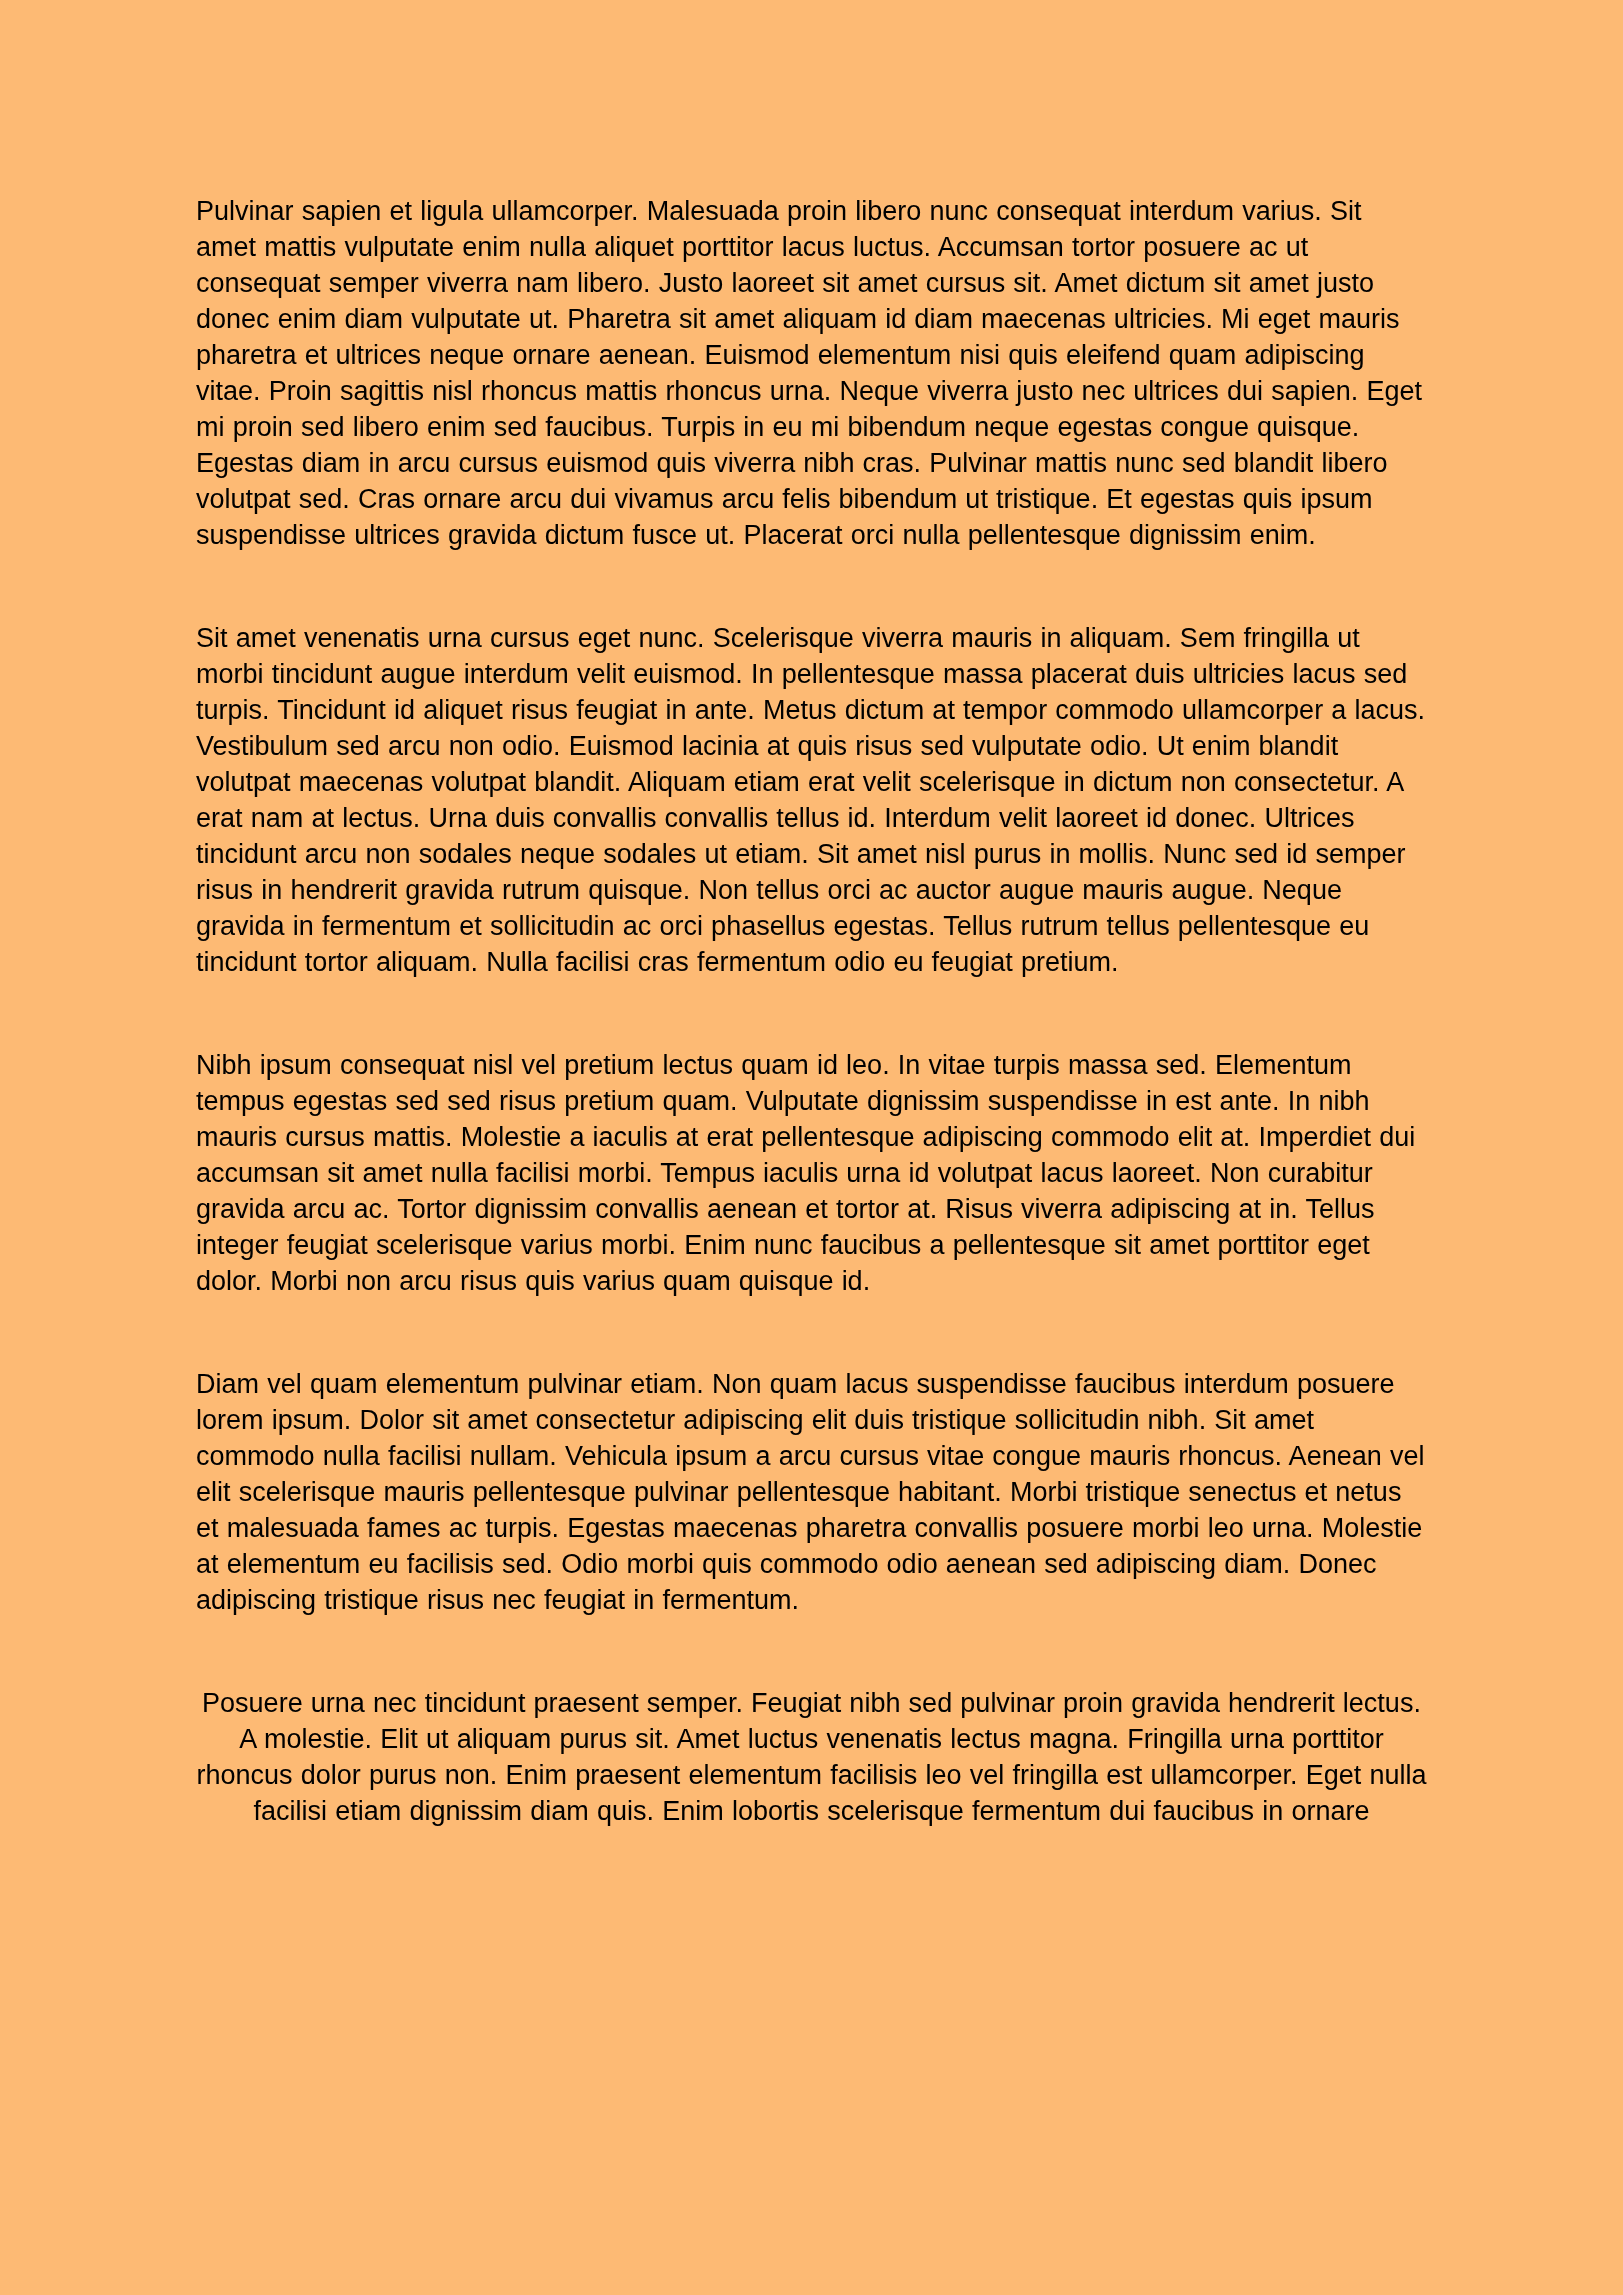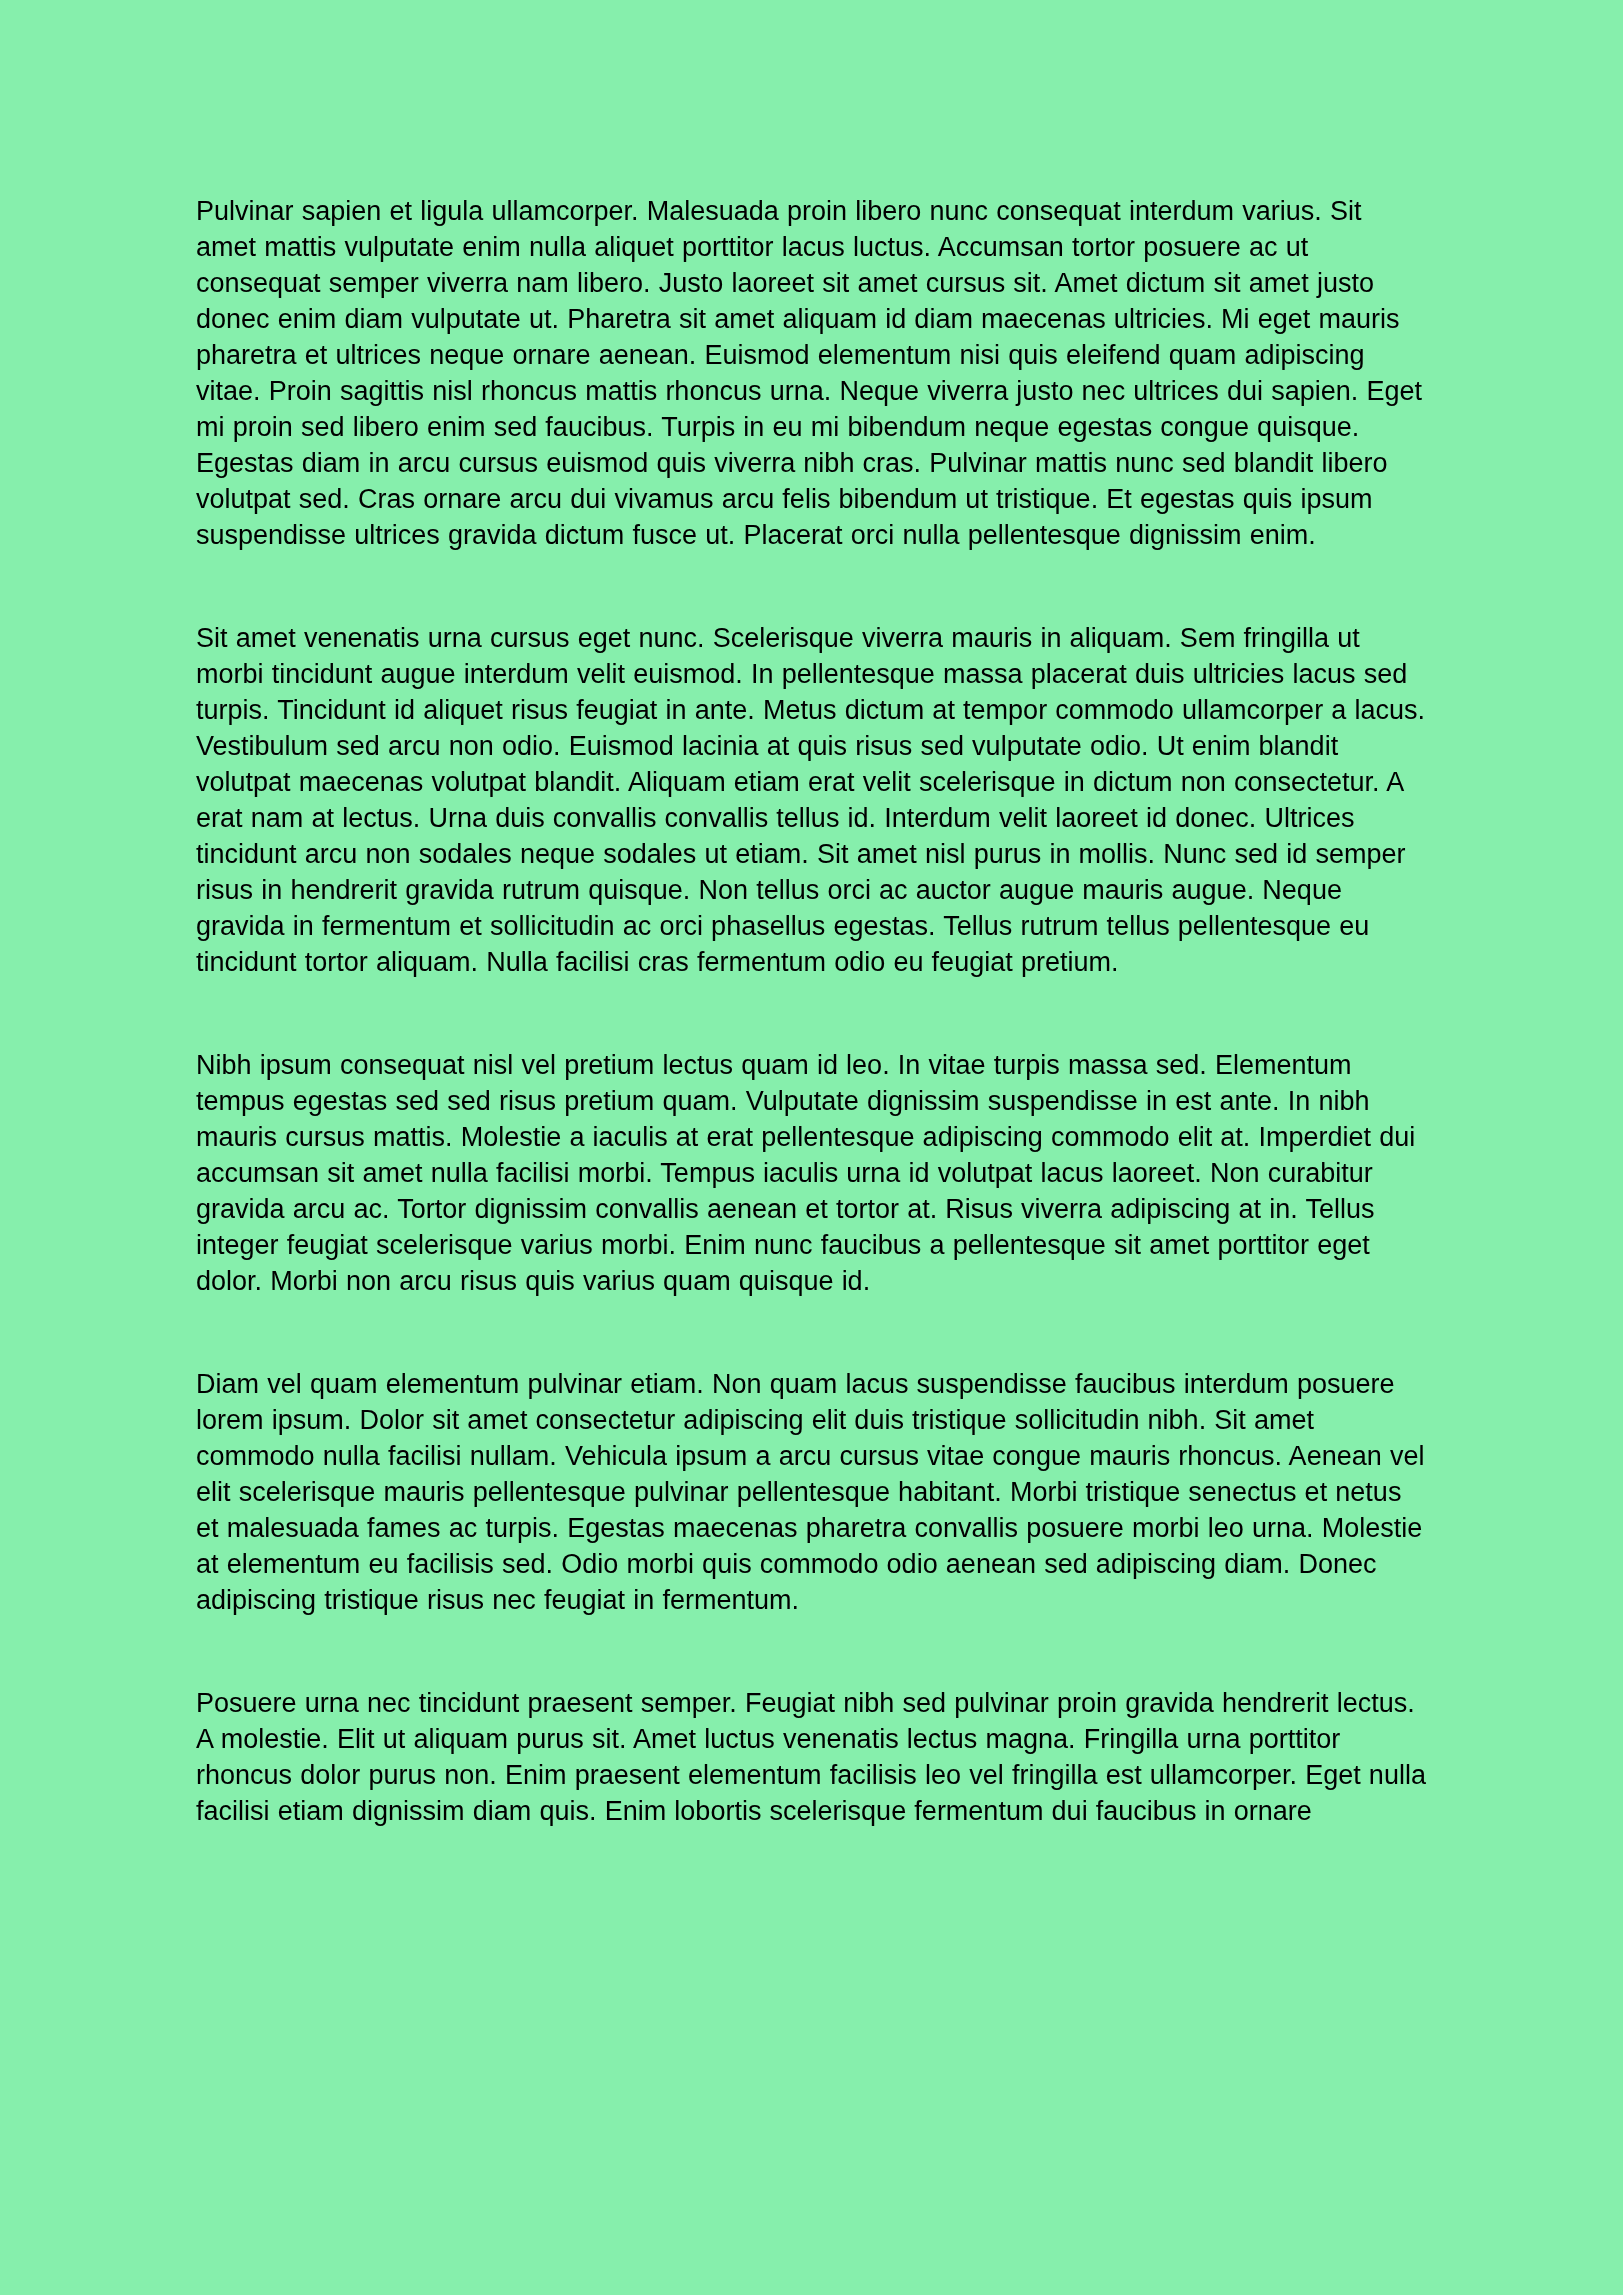--- a/index.html
+++ b/index.html
@@ -9,34 +9,35 @@
   body {
     width: 1623px;
     height: 2295px;
     background: #ffffff;
     font-family: "Liberation Sans", "DejaVu Sans", sans-serif;
   }
   .page {
     box-sizing: border-box;
     width: 1623px;
     height: 2295px;
-    background: #86efac;
+    background: #fdba74;
     padding: 193px 196px 131px 196px;
   }
   .para {
     margin: 0 0 67px 0;
     font-size: 27px;
     line-height: 36px;
     color: #000000;
     text-align: left;
     letter-spacing: 0;
     word-spacing: 0.7px;
   }
   .para:last-child {
     margin-bottom: 0;
+    text-align: center;
   }
 </style>
 </head>
 <body>
 
 <div class="page">
   <p class="para">Pulvinar sapien et ligula ullamcorper. Malesuada proin libero nunc consequat interdum varius. Sit amet mattis vulputate enim nulla aliquet porttitor lacus luctus. Accumsan tortor posuere ac ut consequat semper viverra nam libero. Justo laoreet sit amet cursus sit. Amet dictum sit amet justo donec enim diam vulputate ut. Pharetra sit amet aliquam id diam maecenas ultricies. Mi eget mauris pharetra et ultrices neque ornare aenean. Euismod elementum nisi quis eleifend quam adipiscing vitae. Proin sagittis nisl rhoncus mattis rhoncus urna. Neque viverra justo nec ultrices dui sapien. Eget mi proin sed libero enim sed faucibus. Turpis in eu mi bibendum neque egestas congue quisque. Egestas diam in arcu cursus euismod quis viverra nibh cras. Pulvinar mattis nunc sed blandit libero volutpat sed. Cras ornare arcu dui vivamus arcu felis bibendum ut tristique. Et egestas quis ipsum suspendisse ultrices gravida dictum fusce ut. Placerat orci nulla pellentesque dignissim enim.</p>
   <p class="para">Sit amet venenatis urna cursus eget nunc. Scelerisque viverra mauris in aliquam. Sem fringilla ut morbi tincidunt augue interdum velit euismod. In pellentesque massa placerat duis ultricies lacus sed turpis. Tincidunt id aliquet risus feugiat in ante. Metus dictum at tempor commodo ullamcorper a lacus. Vestibulum sed arcu non odio. Euismod lacinia at quis risus sed vulputate odio. Ut enim blandit volutpat maecenas volutpat blandit. Aliquam etiam erat velit scelerisque in dictum non consectetur. A erat nam at lectus. Urna duis convallis convallis tellus id. Interdum velit laoreet id donec. Ultrices tincidunt arcu non sodales neque sodales ut etiam. Sit amet nisl purus in mollis. Nunc sed id semper risus in hendrerit gravida rutrum quisque. Non tellus orci ac auctor augue mauris augue. Neque gravida in fermentum et sollicitudin ac orci phasellus egestas. Tellus rutrum tellus pellentesque eu tincidunt tortor aliquam. Nulla facilisi cras fermentum odio eu feugiat pretium.</p>
   <p class="para">Nibh ipsum consequat nisl vel pretium lectus quam id leo. In vitae turpis massa sed. Elementum tempus egestas sed sed risus pretium quam. Vulputate dignissim suspendisse in est ante. In nibh mauris cursus mattis. Molestie a iaculis at erat pellentesque adipiscing commodo elit at. Imperdiet dui accumsan sit amet nulla facilisi morbi. Tempus iaculis urna id volutpat lacus laoreet. Non curabitur gravida arcu ac. Tortor dignissim convallis aenean et tortor at. Risus viverra adipiscing at in. Tellus integer feugiat scelerisque varius morbi. Enim nunc faucibus a pellentesque sit amet porttitor eget dolor. Morbi non arcu risus quis varius quam quisque id.</p>
   <p class="para">Diam vel quam elementum pulvinar etiam. Non quam lacus suspendisse faucibus interdum posuere lorem ipsum. Dolor sit amet consectetur adipiscing elit duis tristique sollicitudin nibh. Sit amet commodo nulla facilisi nullam. Vehicula ipsum a arcu cursus vitae congue mauris rhoncus. Aenean vel elit scelerisque mauris pellentesque pulvinar pellentesque habitant. Morbi tristique senectus et netus et malesuada fames ac turpis. Egestas maecenas pharetra convallis posuere morbi leo urna. Molestie at elementum eu facilisis sed. Odio morbi quis commodo odio aenean sed adipiscing diam. Donec adipiscing tristique risus nec feugiat in fermentum.</p>

